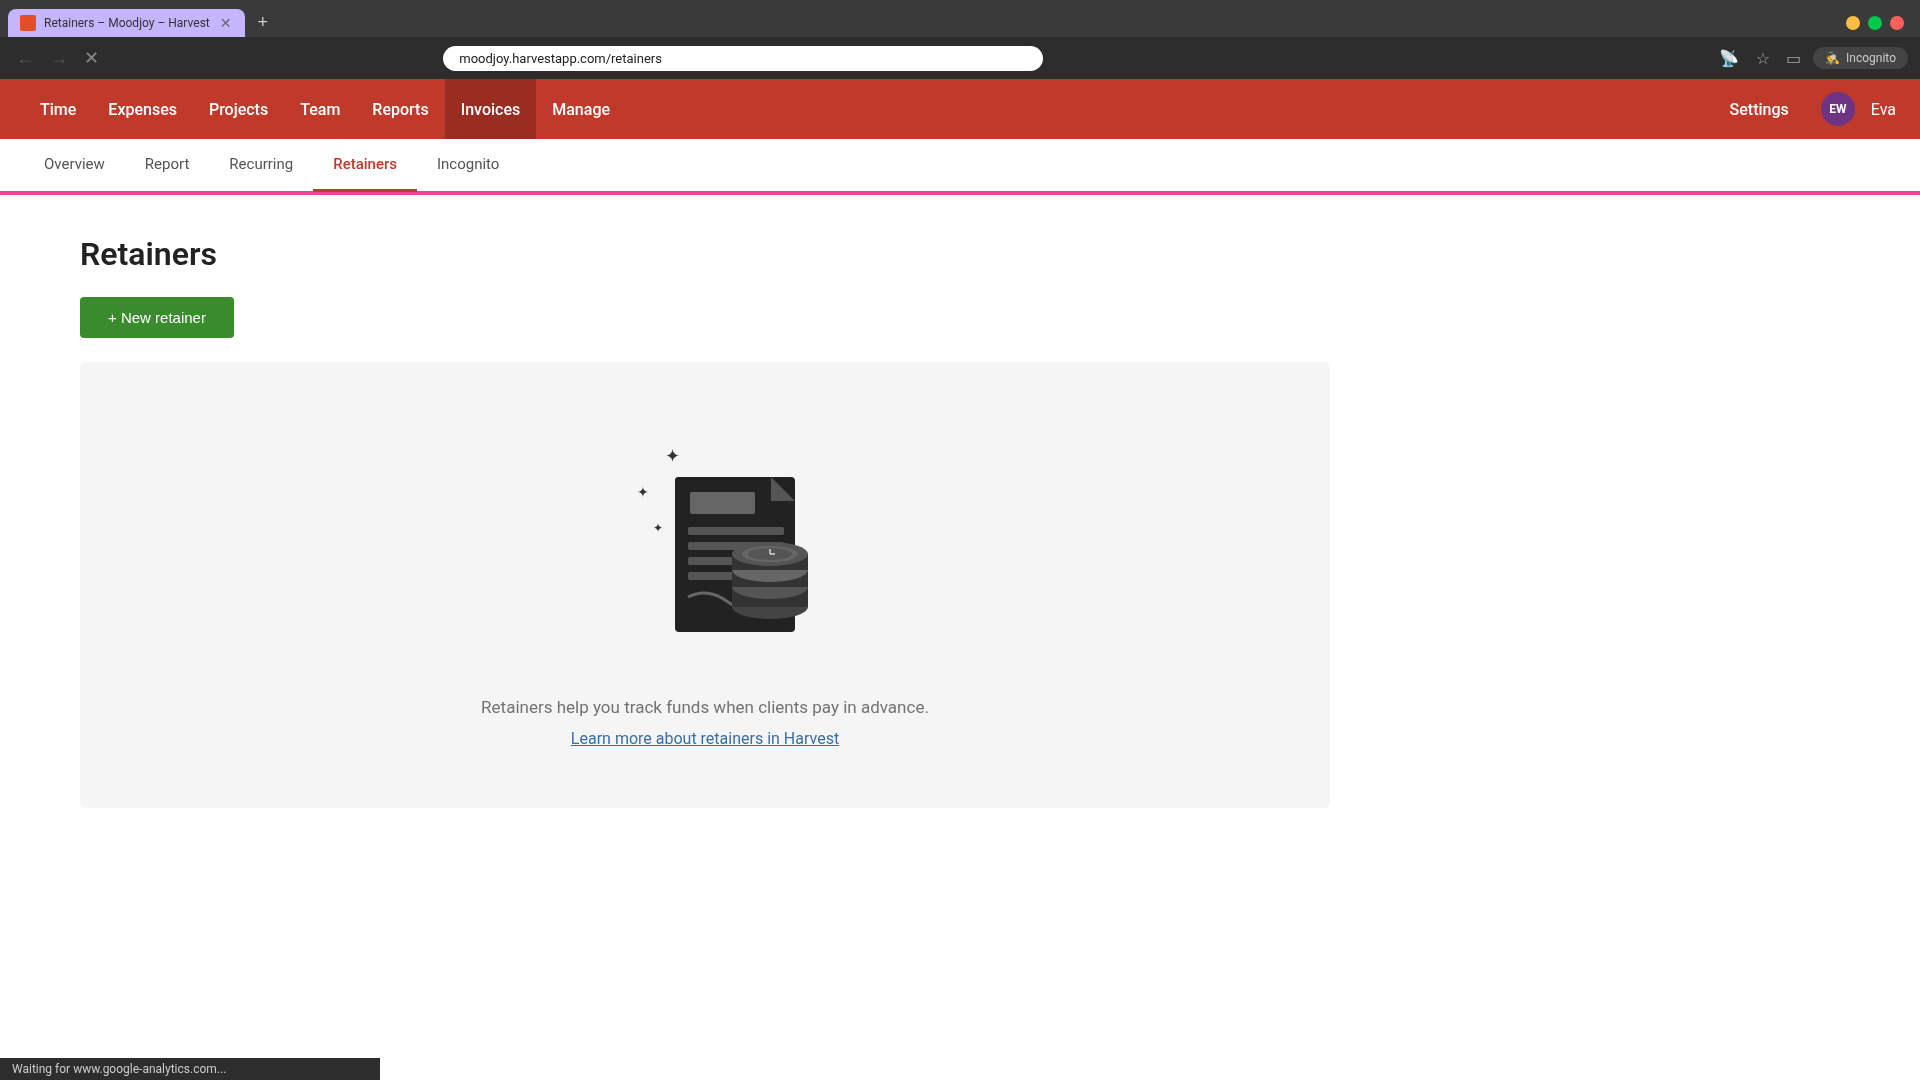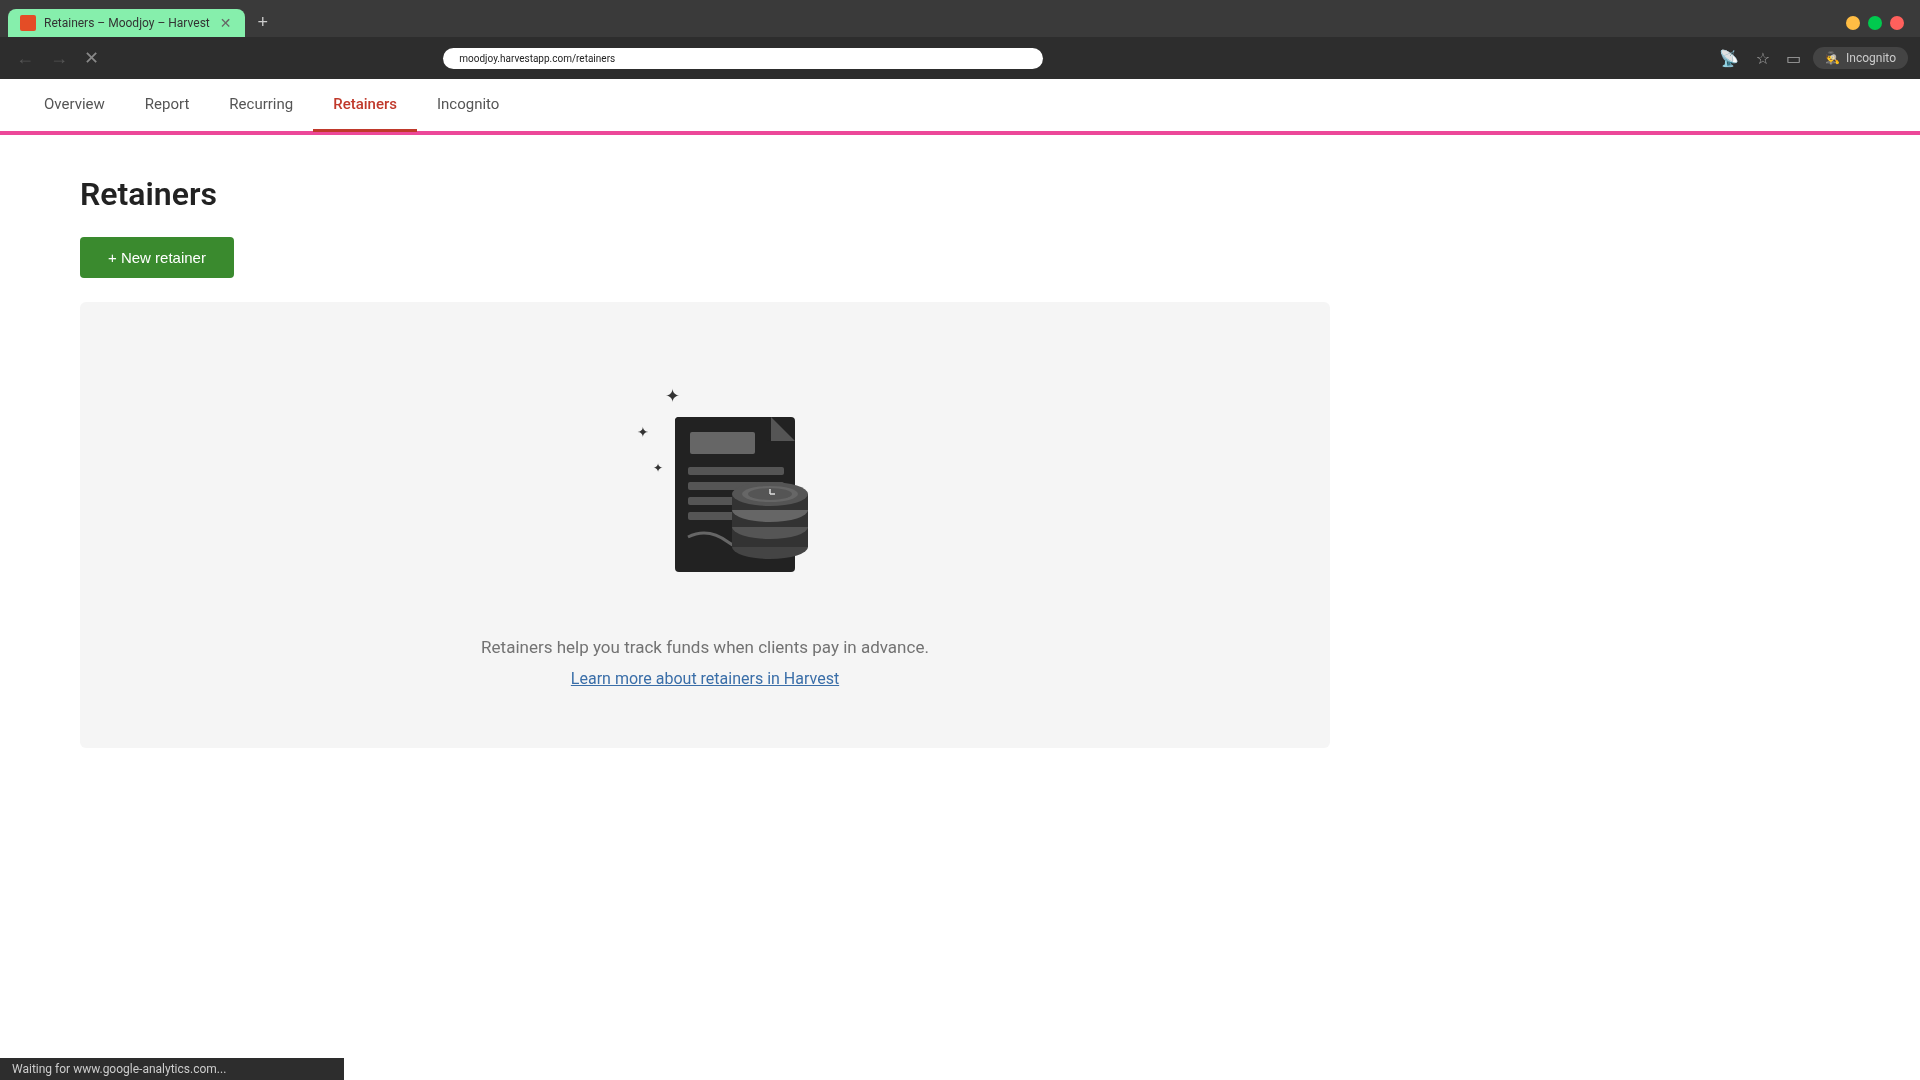--- a/index.html
+++ b/index.html
@@ -1,37 +1,37 @@
 <!DOCTYPE html>
 <html><head>
   <meta charset="utf-8">
   <style>
     * { box-sizing: border-box; margin: 0; padding: 0; }
     body { font-family: -apple-system, BlinkMacSystemFont, 'Segoe UI', Roboto, sans-serif; background: #fff; overflow-x: hidden; }
 
     
     .browser-chrome { background: #2d2d2d; width: 1920px; }
     .browser-tab-bar { display: flex; align-items: center; padding: 8px 8px 0; background: #3a3a3a; gap: 4px; }
-    .browser-tab { display: flex; align-items: center; gap: 8px; background: #86efac; border-radius: 8px 8px 0 0; padding: 6px 12px; min-width: 200px; max-width: 240px; font-size: 13px; color: #333; }
+    .browser-tab { display: flex; align-items: center; gap: 8px; background: #c4b5fd; border-radius: 8px 8px 0 0; padding: 6px 12px; min-width: 200px; max-width: 240px; font-size: 13px; color: #333; }
     .browser-tab .tab-icon { width: 16px; height: 16px; background: #e44d26; border-radius: 2px; display: inline-block; flex-shrink: 0; }
     .browser-tab .tab-title { flex: 1; overflow: hidden; text-overflow: ellipsis; white-space: nowrap; font-size: 12px; }
     .browser-tab .tab-close { color: #666; font-size: 14px; cursor: pointer; padding: 0 2px; }
     .browser-new-tab { background: none; border: none; color: #ccc; font-size: 18px; cursor: pointer; padding: 4px 8px; }
     .browser-window-controls { margin-left: auto; display: flex; gap: 8px; padding-right: 8px; align-items: center; }
     .wc-btn { width: 14px; height: 14px; border-radius: 50%; border: none; cursor: pointer; }
     .wc-min { background: #ffbd44; }
     .wc-max { background: #00ca4e; }
     .wc-close { background: #ff605c; }
 
     .browser-toolbar { display: flex; align-items: center; padding: 6px 12px; background: #2d2d2d; gap: 8px; }
     .nav-btn { background: none; border: none; color: #aaa; font-size: 18px; cursor: pointer; padding: 4px; border-radius: 4px; }
     .nav-btn.disabled { color: #555; cursor: default; }
     .nav-btn.loading { color: #888; }
     .address-bar { flex: 1; background: #fff; border-radius: 20px; padding: 5px 16px; font-size: 14px; color: #333; display: flex; align-items: center; gap: 8px; max-width: 600px; margin: 0 auto; }
-    .address-bar .url-text { flex: 1; font-size: 10px; color: #222; }
+    .address-bar .url-text { flex: 1; font-size: 13px; color: #222; }
     .toolbar-right { display: flex; gap: 8px; align-items: center; margin-left: auto; }
     .toolbar-icon-btn { background: none; border: none; color: #aaa; font-size: 16px; cursor: pointer; padding: 4px; border-radius: 4px; }
     .incognito-badge { display: flex; align-items: center; gap: 6px; background: #444; border-radius: 16px; padding: 4px 12px; color: #ccc; font-size: 12px; cursor: pointer; }
 
     
     .app-wrapper { width: 1920px; min-height: 900px; background: #fff; }
 
     
     .top-nav { background: #c0392b; display: flex; align-items: center; padding: 0 24px; height: 60px; }
     .top-nav a { color: #fff; text-decoration: none; font-size: 16px; padding: 0 16px; height: 60px; display: flex; align-items: center; font-weight: 500; }
@@ -53,21 +53,21 @@
 
     
     .empty-state { background: #f5f5f5; border-radius: 6px; margin-top: 24px; padding: 60px 40px; display: flex; flex-direction: column; align-items: center; width: 1250px; }
     .empty-illustration { width: 260px; height: 240px; position: relative; display: flex; align-items: center; justify-content: center; margin-bottom: 32px; }
 
     
     .empty-text { font-size: 17px; color: #737373; text-align: center; line-height: 1.6; margin-bottom: 8px; }
     .empty-link { color: #3a6ea8; font-size: 16px; text-decoration: underline; cursor: pointer; }
 
     
-    .status-bar { position: fixed; bottom: 0; left: 0; background: #2d2d2d; color: #ccc; font-size: 12px; padding: 4px 12px; width: 344px; }
+    .status-bar { position: fixed; bottom: 0; left: 0; background: #2d2d2d; color: #ccc; font-size: 12px; padding: 4px 12px; width: 380px; }
   </style>
 </head>
 <body>
 
 <div class="browser-chrome">
   <div class="browser-tab-bar">
     <div class="browser-tab">
       <span class="tab-icon"></span>
       <span class="tab-title">Retainers – Moodjoy – Harvest</span>
       <span class="tab-close">✕</span>
@@ -94,20 +94,34 @@
       <div class="incognito-badge">
         <span>🕵️</span>
         <span>Incognito</span>
       </div>
     </div>
   </div>
 </div>
 
 <div class="app-wrapper">
 
+  <nav class="top-nav">
+    <a href="#">Time</a>
+    <a href="#">Expenses</a>
+    <a href="#">Projects</a>
+    <a href="#">Team</a>
+    <a href="#">Reports</a>
+    <a href="#" class="active">Invoices</a>
+    <a href="#">Manage</a>
+    <div class="top-nav-right">
+      <a href="#" class="settings-link">Settings</a>
+      <div class="user-avatar">EW</div>
+      <span class="user-name">Eva</span>
+    </div>
+  </nav>
 
   <nav class="sub-nav">
     <a href="#">Overview</a>
     <a href="#">Report</a>
     <a href="#">Recurring</a>
     <a href="#" class="active">Retainers</a>
     <a href="#">Incognito</a>
   </nav>
 
   <div class="main-content">

